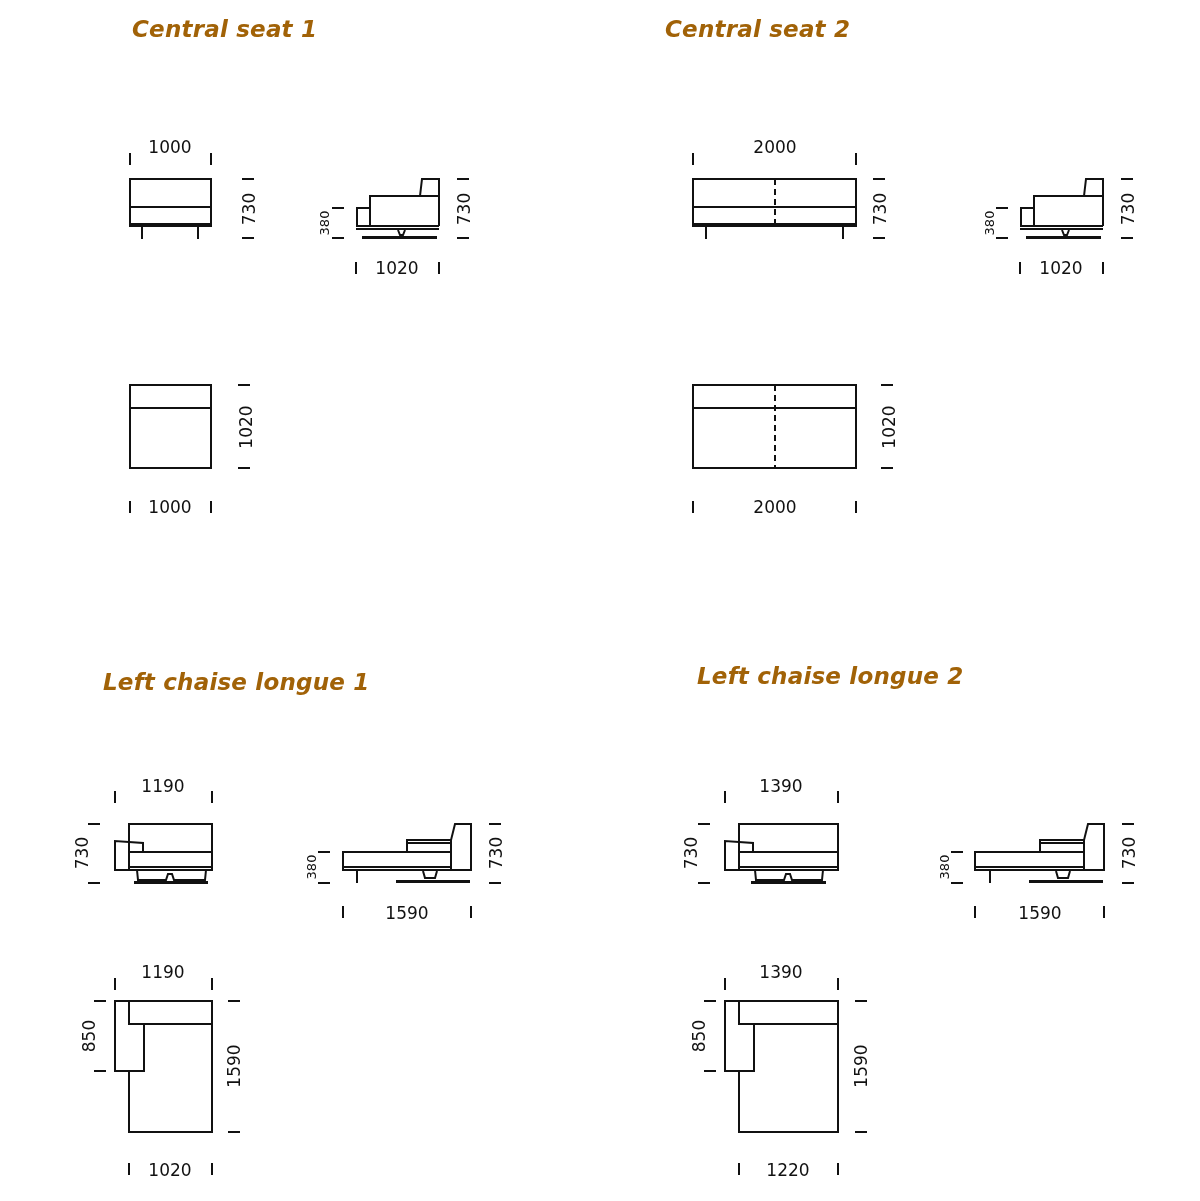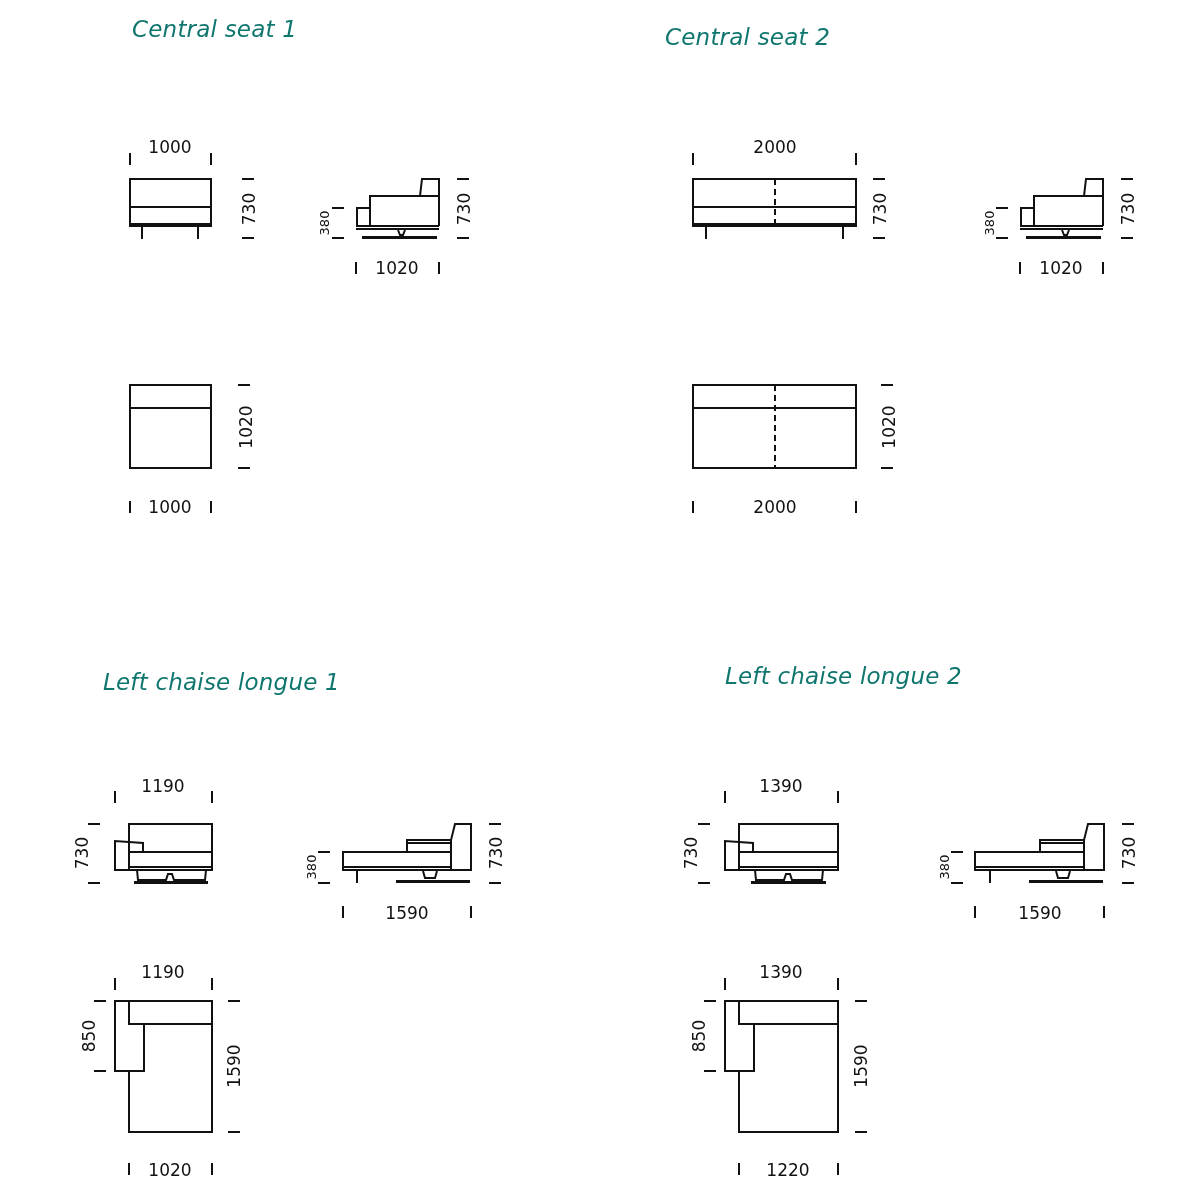--- a/index.html
+++ b/index.html
@@ -1,30 +1,30 @@
 <!DOCTYPE html>
 <html><head>
 <meta charset="utf-8">
 <style>
   html, body { margin: 0; padding: 0; background: #ffffff; }
   body { width: 1200px; height: 1201px; position: relative; overflow: hidden; font-family: "DejaVu Sans", sans-serif; }
-  .title { position: absolute; font-family: "DejaVu Sans", sans-serif; font-style: italic; font-size: 23px; color: #0f766e; letter-spacing: 0.2px; font-weight: 400; }
+  .title { position: absolute; font-family: "DejaVu Sans", sans-serif; font-style: italic; font-size: 23px; color: #a16207; letter-spacing: 0.2px; font-weight: 700; }
   svg.canvas { position: absolute; left: 0; top: 0; }
   .dim { font-family: "DejaVu Sans", sans-serif; font-size: 17px; fill: #111; }
   .dimsm { font-family: "DejaVu Sans", sans-serif; font-size: 13px; fill: #111; }
   .ln { stroke: #111; stroke-width: 2; fill: none; }
   .tk { stroke: #111; stroke-width: 2; }
 </style>
 </head>
 <body>
 
 <div class="title" style="left:132px; top:16px;">Central seat 1</div>
-<div class="title" style="left:665px; top:24px;">Central seat 2</div>
+<div class="title" style="left:665px; top:16px;">Central seat 2</div>
 <div class="title" style="left:103px; top:669px;">Left chaise longue 1</div>
-<div class="title" style="left:725px; top:663px;">Left chaise longue 2</div>
+<div class="title" style="left:697px; top:663px;">Left chaise longue 2</div>
 
 <svg class="canvas" width="1200" height="1201" viewBox="0 0 1200 1201">
 
   <g>
     <text class="dim" x="170" y="153" text-anchor="middle">1000</text>
     <line class="tk" x1="130" y1="153" x2="130" y2="165"></line>
     <line class="tk" x1="211" y1="153" x2="211" y2="165"></line>
     <rect class="ln" x="130" y="179" width="81" height="47"></rect>
     <line class="ln" x1="130" y1="207" x2="211" y2="207"></line>
     <line class="ln" x1="130" y1="224" x2="211" y2="224"></line>

